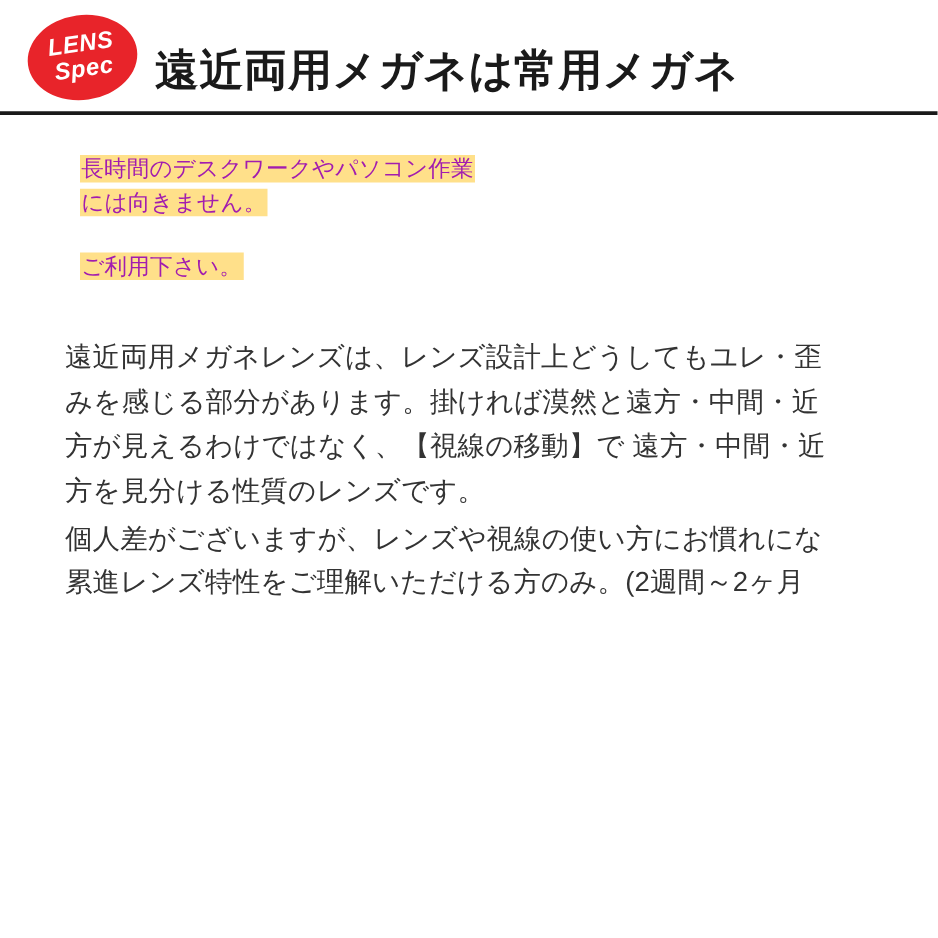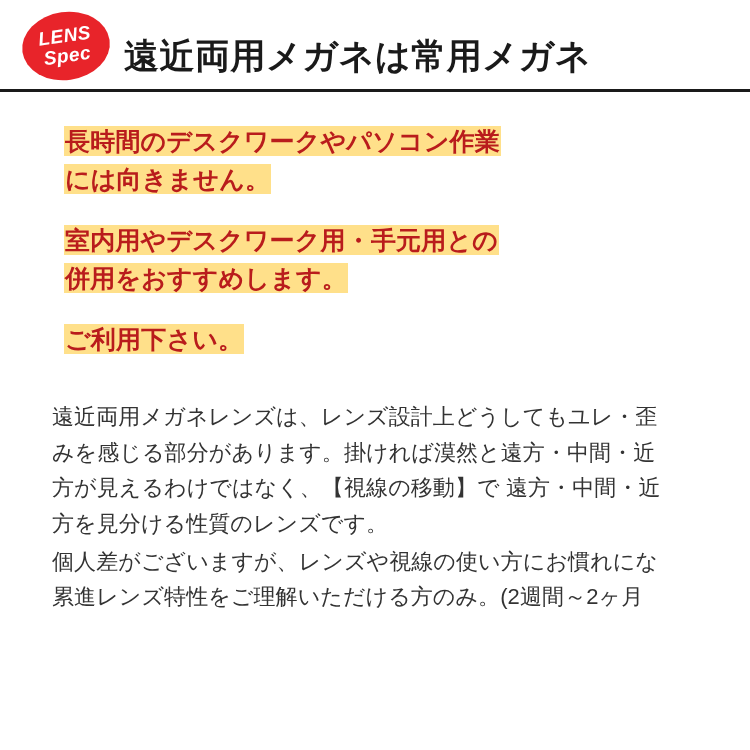--- a/index.html
+++ b/index.html
@@ -82,24 +82,24 @@
   }
   .hl-para {
     margin-bottom: 23px;
   }
   .hl-line {
     display: block;
   }
   .hl-line span {
     display: inline;
     background: #ffe08a;
-    font-size: 25px;
-    font-weight: bold;
+    font-size: 18px;
+    font-weight: normal;
     line-height: 1.52;
-    color: #b91c1c;
+    color: #a21caf;
     letter-spacing: 0.2px;
     box-decoration-break: clone;
     -webkit-box-decoration-break: clone;
     padding: 1px 1px;
   }
 
   
   .body-text {
     padding: 18px 40px 0 52px;
   }
@@ -129,24 +129,20 @@
     <div class="header-rule"></div>
   </div>
 
   <div class="highlights">
 
     <div class="hl-para">
       <div class="hl-line"><span>長時間のデスクワークやパソコン作業</span></div>
       <div class="hl-line"><span>には向きません。</span></div>
     </div>
 
-    <div class="hl-para">
-      <div class="hl-line"><span>室内用やデスクワーク用・手元用との</span></div>
-      <div class="hl-line"><span>併用をおすすめします。</span></div>
-    </div>
 
     <div class="hl-para">
       <div class="hl-line"><span>ご利用下さい。</span></div>
     </div>
 
   </div>
 
   <div class="body-text">
 
     <div class="bt-para">

